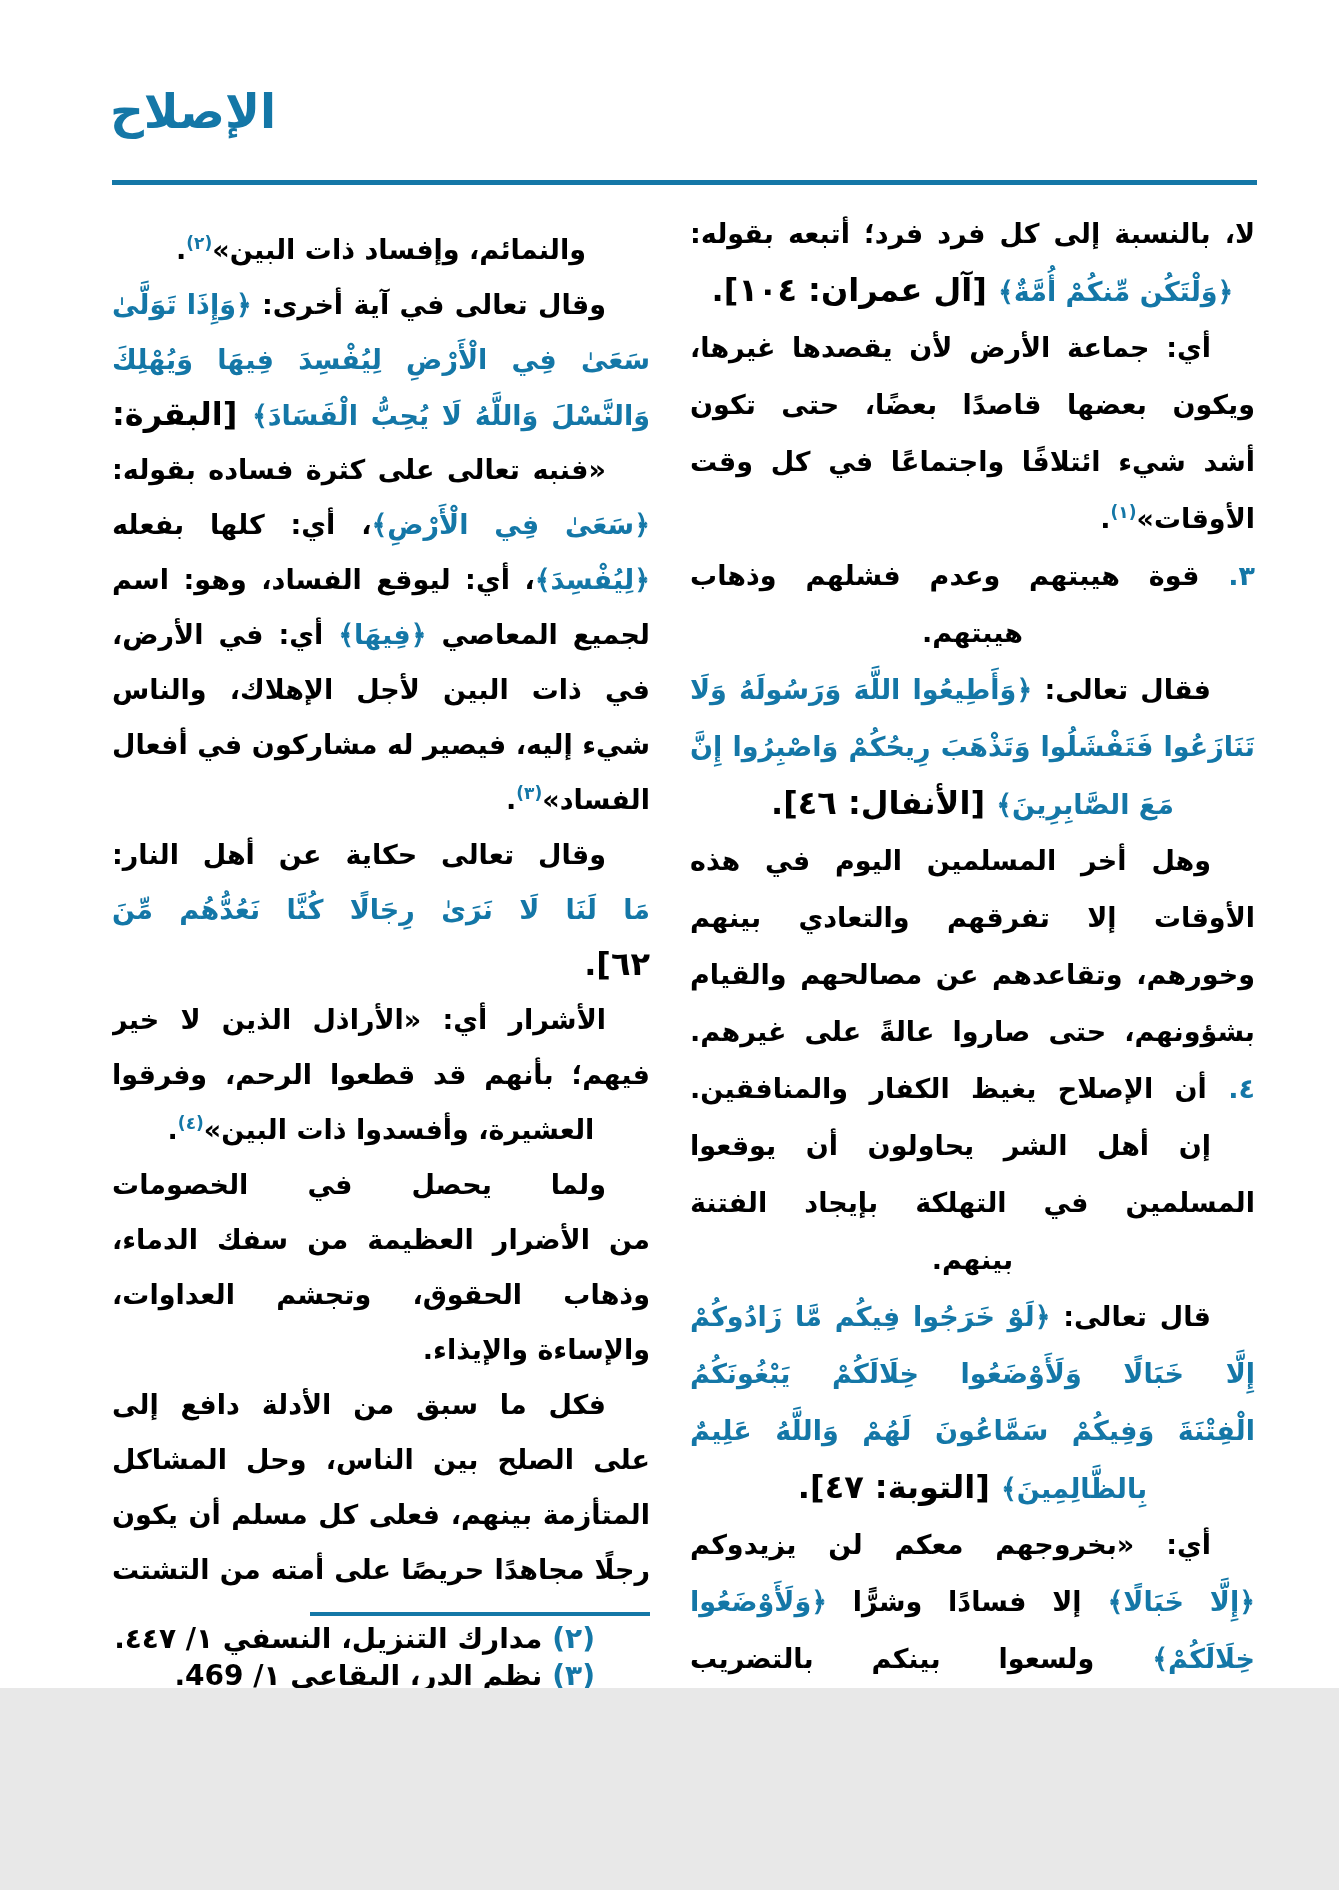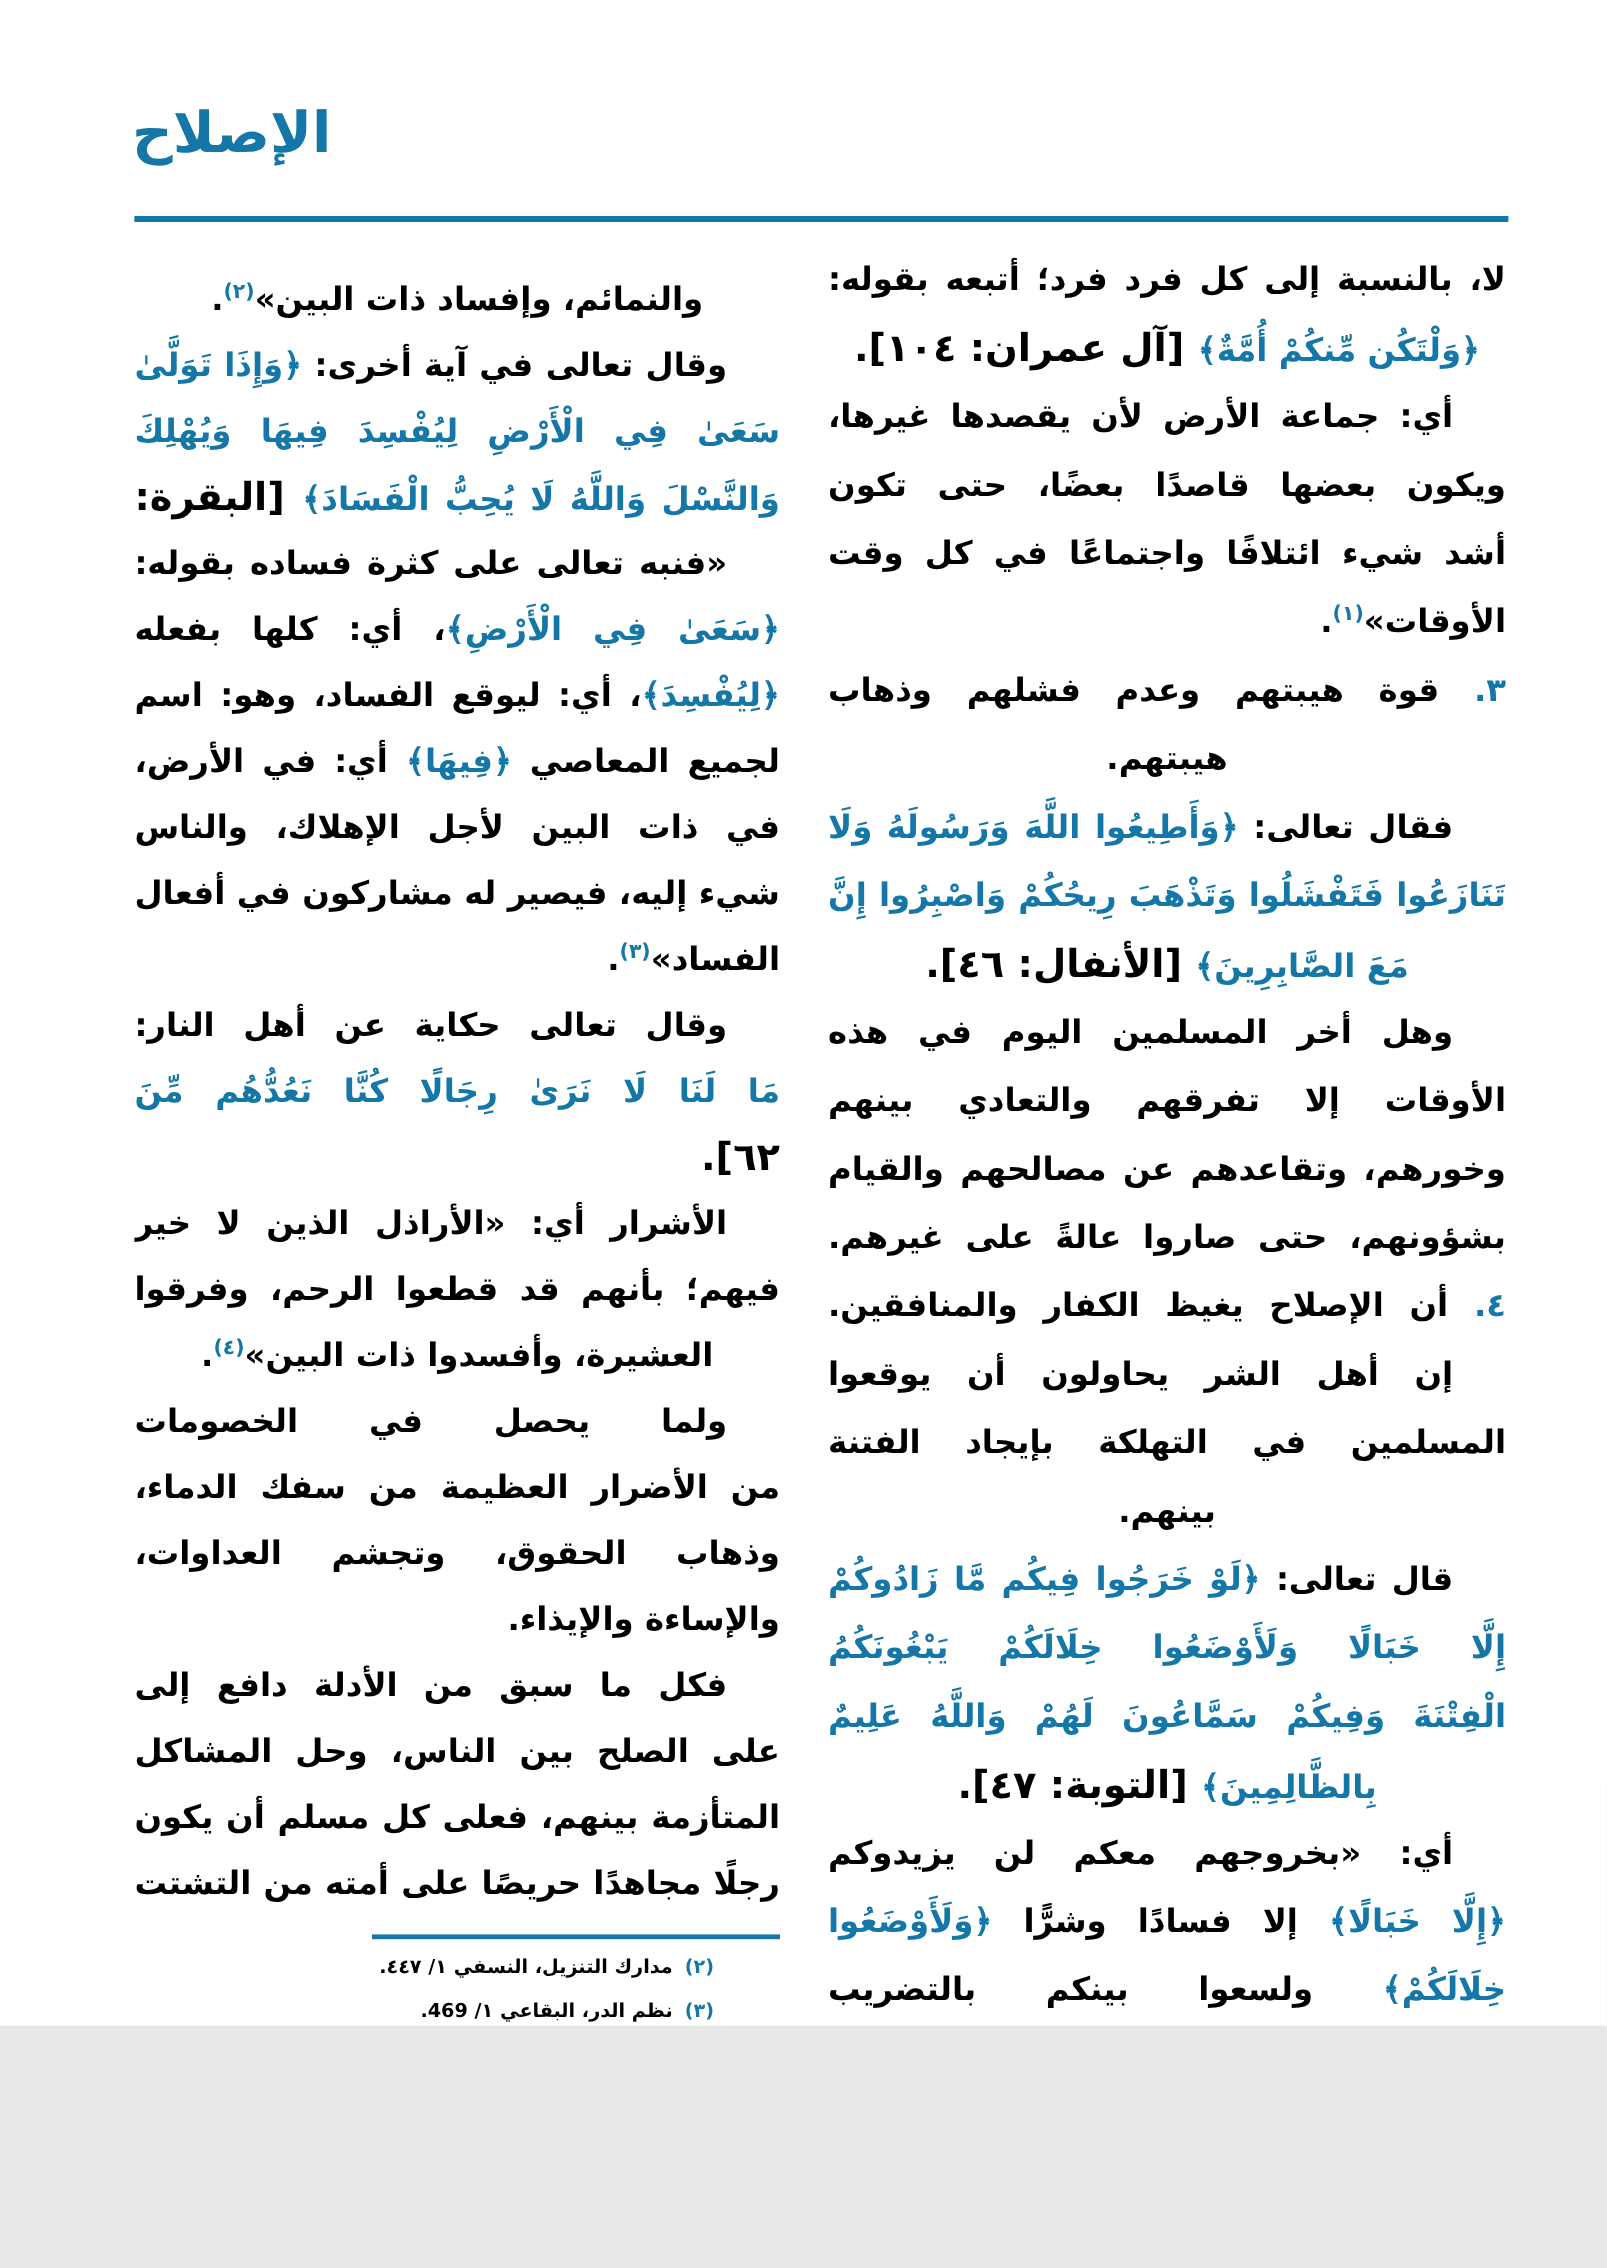--- a/index.html
+++ b/index.html
@@ -25,21 +25,21 @@
   .run-b{color:var(--ink);}
   .run-v{color:var(--accent);}
   .run-r{color:var(--ink);font-size:32px;}
   .run-n{color:var(--accent);}
   .run-f{color:var(--accent);font-size:17px;vertical-align:super;line-height:0;}
 
   .fn-rule{position:absolute;height:4px;background:var(--accent);}
   .fn-rule-left{left:310px;top:1612px;width:340px;}
   .fn-rule-right{left:855px;top:1688px;width:400px;}
 
-  .fn-block{position:absolute;direction:rtl;font-weight:700;font-size:16px;color:var(--ink);}
+  .fn-block{position:absolute;direction:rtl;font-weight:700;font-size:28px;color:var(--ink);}
   .fn-left{left:112px;top:1620px;width:538px;padding-right:0;box-sizing:border-box;}
   .fn-right{left:722px;top:1698px;width:565px;box-sizing:border-box;font-family:Liberation Serif, serif;}
   .fn-line{height:37px;line-height:37px;text-align:right;}
   .fn-left .fn-line{padding-left:0;padding-right:55px;}
   .fn-right .fn-line{padding-right:150px;}
   .fn-marker{color:var(--accent);margin-left:10px;}
 
   .page-badge{position:absolute;left:0;top:1762px;width:97px;height:68px;background:var(--accent);
     border-radius:0 34px 34px 0;display:flex;justify-content:center;
     color:#ffffff;font-size:33px;font-weight:bold;}

